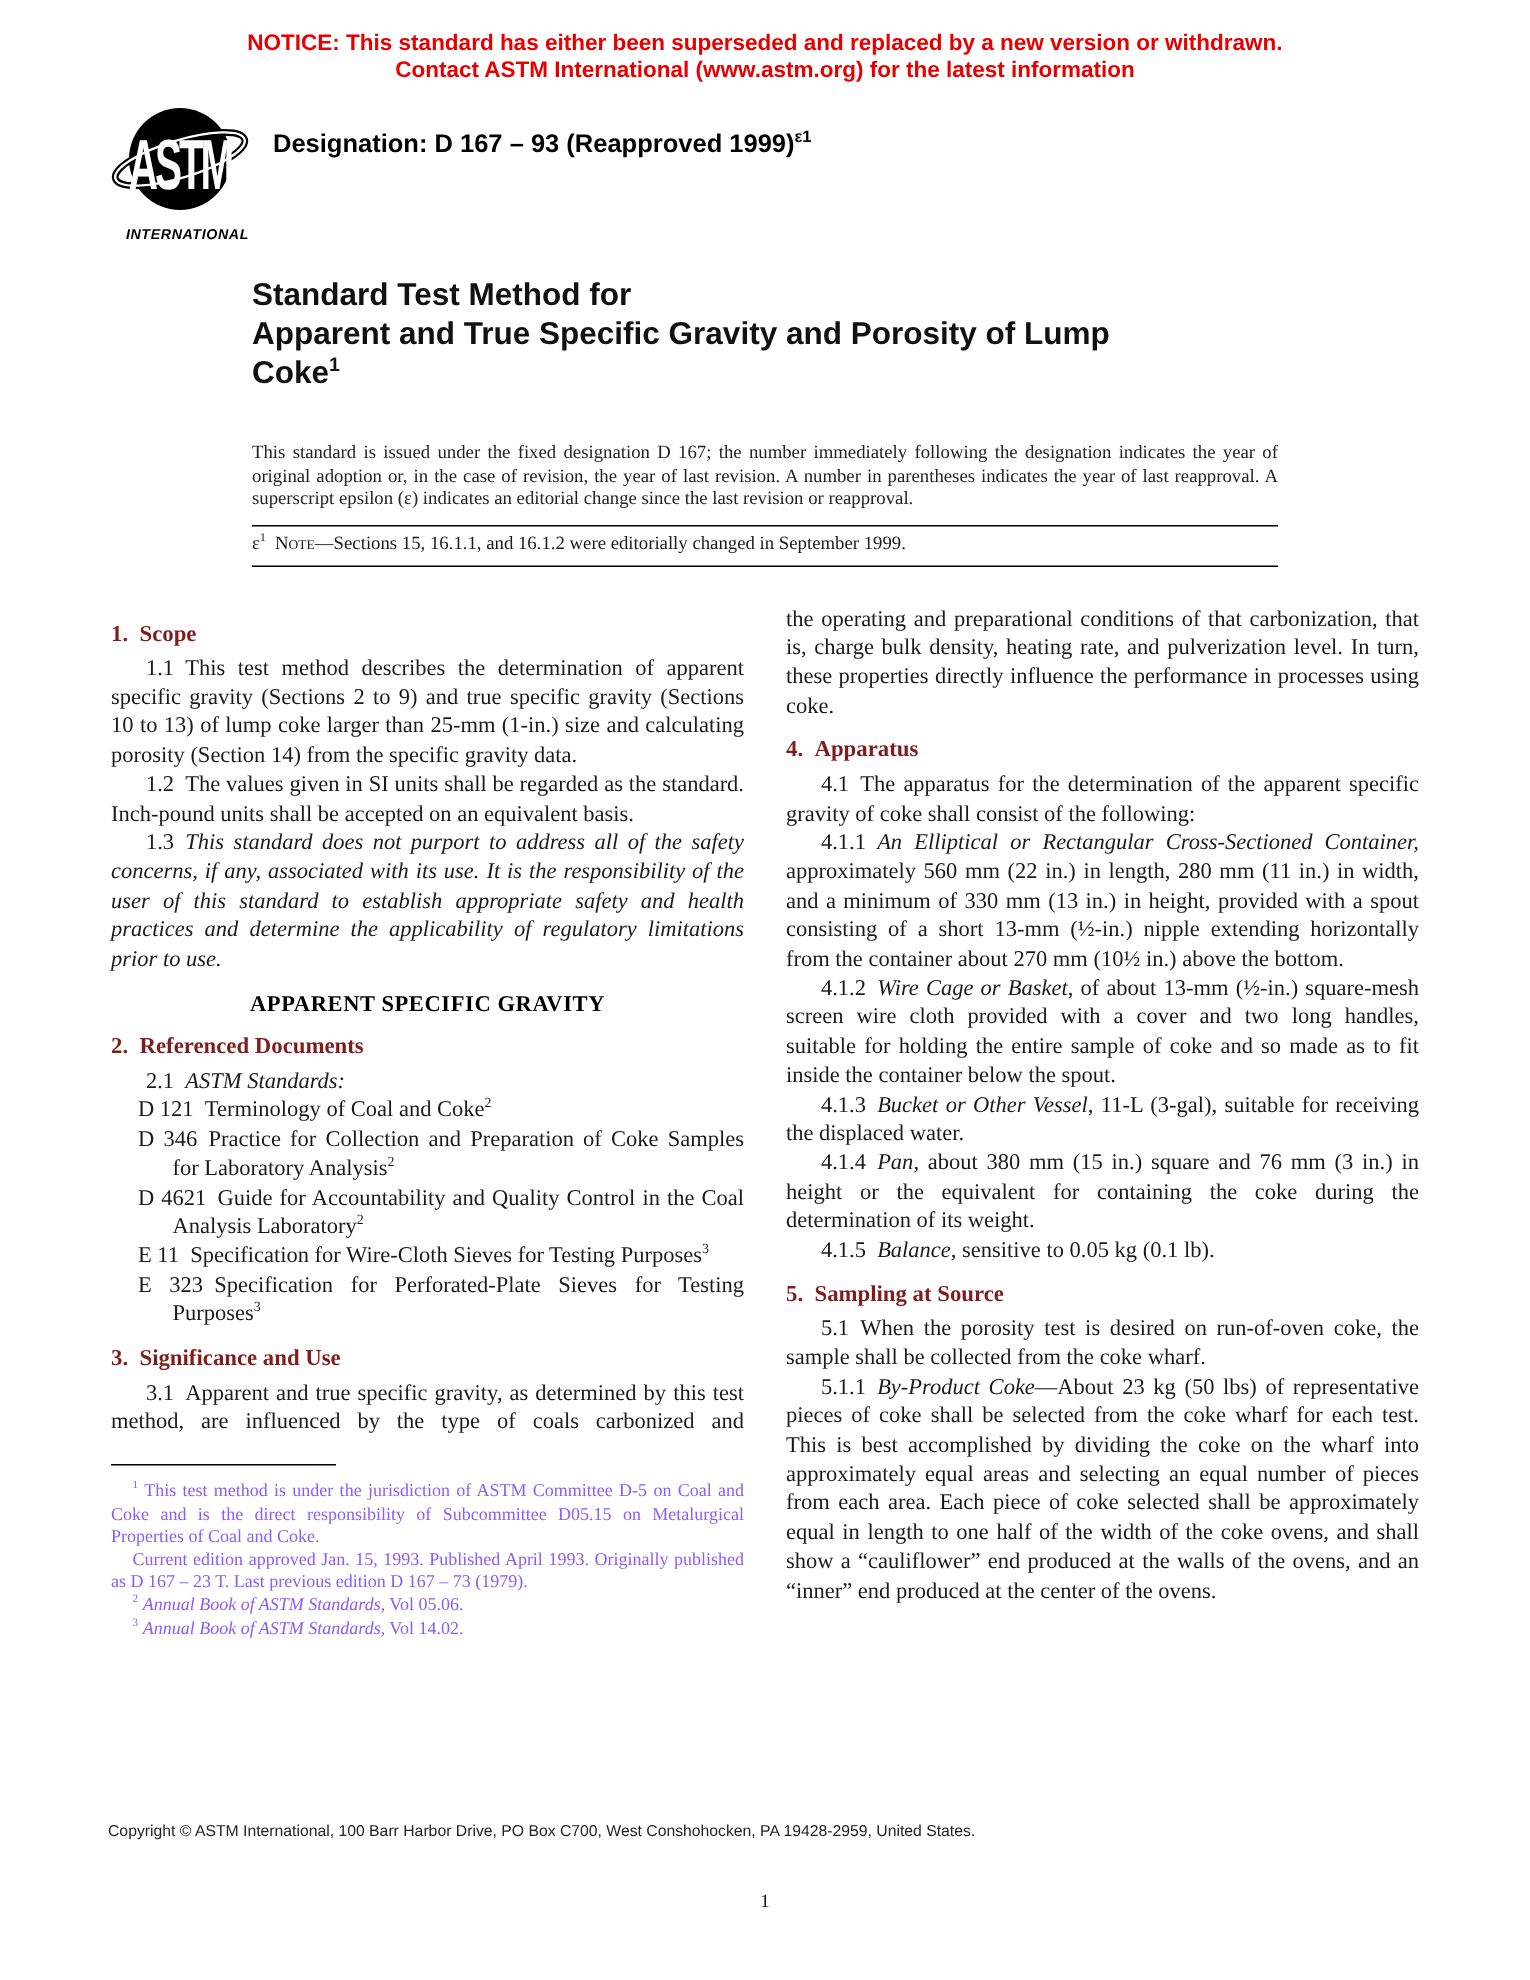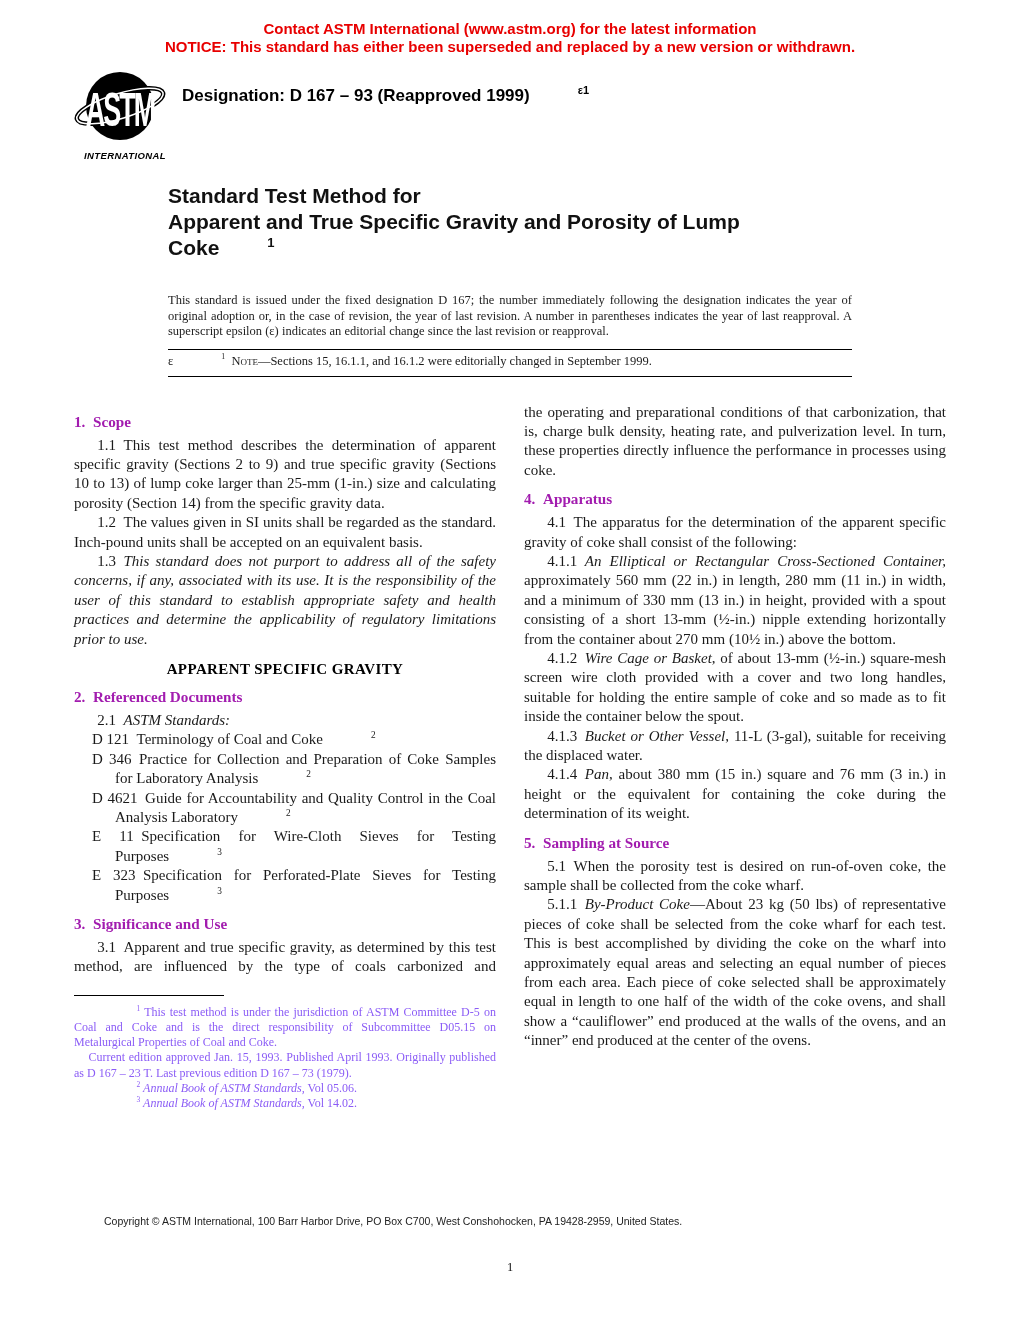--- a/index.html
+++ b/index.html
@@ -86,21 +86,21 @@
     text-align: justify;
     color: #1a1a1a;
   }
   .body-p.indent { text-indent: 1.55em; }
   .body-p.force-justify { text-align-last: justify; }
   .sec-h {
     font-size: 15.2px;
     font-weight: bold;
     margin: 10px 0 5px 0;
     white-space: pre-wrap;
-    color: #a21caf;
+    color: #7f1d1d;
   }
   .center-h {
     font-size: 15px;
     font-weight: bold;
     text-align: center;
     letter-spacing: 0.4px;
     margin: 12px 0 8px 0;
     color: #000;
   }
   .ref-p {
@@ -114,49 +114,48 @@
   }
   .fn-p {
     font-size: 12px;
     line-height: 15.2px;
     text-align: justify;
     text-indent: 1.2em;
     color: #8b5cf6;
   }
   .it { font-style: italic; }
   .sc { font-variant: small-caps; }
-  sup { font-size: 0.62em; line-height: 0; margin-left: 48px; }
+  sup { font-size: 0.62em; line-height: 0; }
   
   .copyright {
     position: absolute;
     left: 72px;
     top: 1215px;
     font-family: "Liberation Sans", sans-serif;
     font-size: 10.5px;
     color: #222;
-    margin-left: 32px;
   }
   .page-num {
     position: absolute;
     left: 0;
     width: 100%;
     top: 1260px;
     text-align: center;
     font-size: 12.5px;
     color: #111;
   }
 </style>
 </head>
 <body>
 
 <div class="page">
 
   <div class="notice">
+    <div>NOTICE: This standard has either been superseded and replaced by a new version or withdrawn.</div>
     <div>Contact ASTM International (www.astm.org) for the latest information</div>
-    <div>NOTICE: This standard has either been superseded and replaced by a new version or withdrawn.</div>
   </div>
 
   <div class="header-row">
     <div class="logo-wrap">
       <svg width="92" height="82" viewBox="0 0 92 82">
         <g transform="rotate(-17 46 38)">
           <ellipse cx="46" cy="38" rx="45" ry="12.5" fill="none" stroke="#000" stroke-width="4.5"></ellipse>
         </g>
         <circle cx="46" cy="38" r="34" fill="#000"></circle>
         <g transform="rotate(-17 46 38)">
@@ -202,20 +201,21 @@
         <p class="fn-p"><sup>3</sup><span> </span><span class="it">Annual Book of ASTM Standards,</span><span> Vol 14.02.</span></p>
       </div>
     <div class="col">
         <p class="body-p"><span>the operating and preparational conditions of that carbonization, that is, charge bulk density, heating rate, and pulverization level. In turn, these properties directly influence the performance in processes using coke.</span></p>
         <h2 class="sec-h"><span>4. Apparatus</span></h2>
         <p class="body-p indent"><span>4.1 The apparatus for the determination of the apparent specific gravity of coke shall consist of the following:</span></p>
         <p class="body-p indent"><span>4.1.1 </span><span class="it">An Elliptical or Rectangular Cross-Sectioned Container,</span><span> approximately 560 mm (22 in.) in length, 280 mm (11 in.) in width, and a minimum of 330 mm (13 in.) in height, provided with a spout consisting of a short 13-mm (½-in.) nipple extending horizontally from the container about 270 mm (10½ in.) above the bottom.</span></p>
         <p class="body-p indent"><span>4.1.2 </span><span class="it">Wire Cage or Basket</span><span>, of about 13-mm (½-in.) square-mesh screen wire cloth provided with a cover and two long handles, suitable for holding the entire sample of coke and so made as to fit inside the container below the spout.</span></p>
         <p class="body-p indent"><span>4.1.3 </span><span class="it">Bucket or Other Vessel</span><span>, 11-L (3-gal), suitable for receiving the displaced water.</span></p>
         <p class="body-p indent"><span>4.1.4 </span><span class="it">Pan</span><span>, about 380 mm (15 in.) square and 76 mm (3 in.) in height or the equivalent for containing the coke during the determination of its weight.</span></p>
+        <p class="body-p indent"><span>4.1.5 </span><span class="it">Balance</span><span>, sensitive to 0.05 kg (0.1 lb).</span></p>
         <h2 class="sec-h"><span>5. Sampling at Source</span></h2>
         <p class="body-p indent"><span>5.1 When the porosity test is desired on run-of-oven coke, the sample shall be collected from the coke wharf.</span></p>
         <p class="body-p indent"><span>5.1.1 </span><span class="it">By-Product Coke</span><span>—About 23 kg (50 lbs) of representative pieces of coke shall be selected from the coke wharf for each test. This is best accomplished by dividing the coke on the wharf into approximately equal areas and selecting an equal number of pieces from each area. Each piece of coke selected shall be approximately equal in length to one half of the width of the coke ovens, and shall show a “cauliflower” end produced at the walls of the ovens, and an “inner” end produced at the center of the ovens.</span></p>
       </div>
   </div>
 
   <p class="copyright">Copyright © ASTM International, 100 Barr Harbor Drive, PO Box C700, West Conshohocken, PA 19428-2959, United States.</p>
   <p class="page-num">1</p>
 
 </div>

